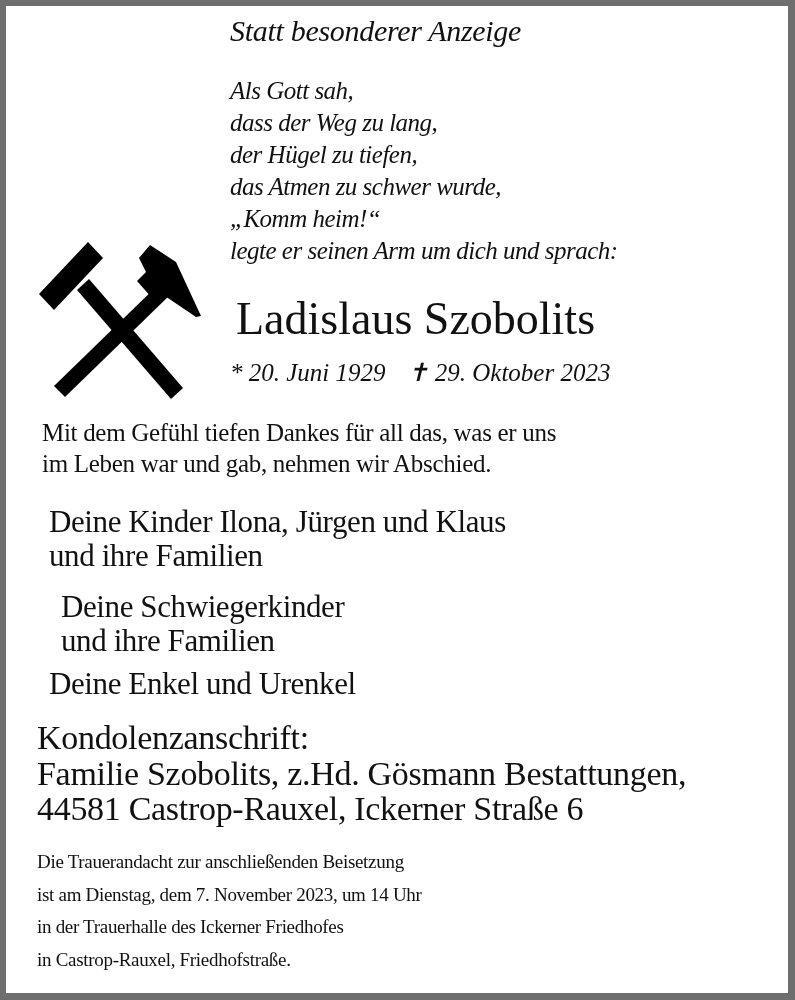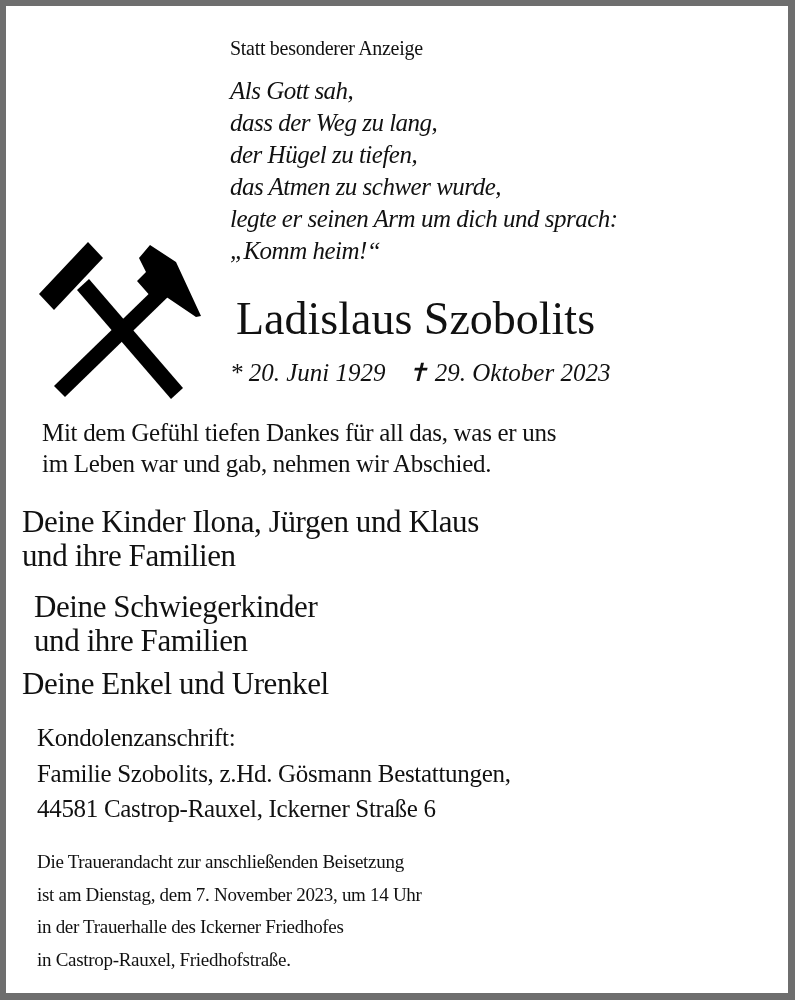--- a/index.html
+++ b/index.html
@@ -1,48 +1,48 @@
 <!DOCTYPE html>
 <html><head>
 <meta charset="utf-8">
 <style>
   html, body { margin:0; padding:0; }
   body { width:795px; height:1000px; background:#6e6e6e; position:relative; overflow:hidden; }
   .card { position:absolute; left:6px; top:6px; width:782px; height:987px; background:#ffffff; }
   .t { position:absolute; white-space:nowrap; color:#111; font-family:"Liberation Serif","DejaVu Serif",serif; margin:0; }
-  .head { left:224px; top:31px; font-size:20px; letter-spacing:-0.3px; }
+  .head { left:224px; top:8px; font-size:30px; letter-spacing:-0.3px;font-style:italic; }
   .poem { left:224px; top:69px; font-size:25px; font-style:italic; line-height:32px; letter-spacing:-0.5px; }
   .poem div { height:32px; }
   .name { left:224px; top:286px; font-size:46px; letter-spacing:0px;margin-left:6px; }
   .dates { left:224px; top:352px; font-size:25px;font-style:italic; }
   .dates .sep { display:inline-block; width:22px; }
   .thanks { left:36px; top:411px; font-size:25px; line-height:31px; letter-spacing:-0.3px;font-family:Liberation Serif, serif; }
-  .fam { left:16px; font-size:31px; line-height:34px; letter-spacing:-0.4px; }
+  .fam { left:43px; font-size:31px; line-height:34px; letter-spacing:-0.4px; }
   .fam1 { top:499px; }
   .fam2 { top:584px;margin-left:12px; }
   .fam3 { top:661px; }
-  .kond { left:31px; top:714px; font-size:25px; line-height:36px; letter-spacing:-0.3px; }
+  .kond { left:31px; top:714px; font-size:34px; line-height:36px; letter-spacing:-0.3px; }
   .kond .addr { line-height:35px; }
   .service { left:31px; top:840px; font-size:19px; line-height:32.5px; letter-spacing:-0.3px; }
   .icon { position:absolute; left:27px; top:226px; width:176px; height:170px; }
 </style>
 </head>
 <body>
 
 <div class="card">
 
   <div class="t head">Statt besonderer Anzeige</div>
 
   <div class="t poem">
     <div>Als Gott sah,</div>
     <div>dass der Weg zu lang,</div>
     <div>der Hügel zu tiefen,</div>
     <div>das Atmen zu schwer wurde,</div>
+    <div>„Komm heim!“</div>
     <div>legte er seinen Arm um dich und sprach:</div>
-    <div>„Komm heim!“</div>
   </div>
 
   <svg class="icon" viewBox="0 0 176 170">
     <g fill="#000">
 
       <polygon points="44,58 56,47 150,156 138,167"></polygon>
 
       <polygon points="128,50 139,61 32,165 21,154"></polygon>
 
       <polygon points="6,62 55,10 70,26 21,78"></polygon>

